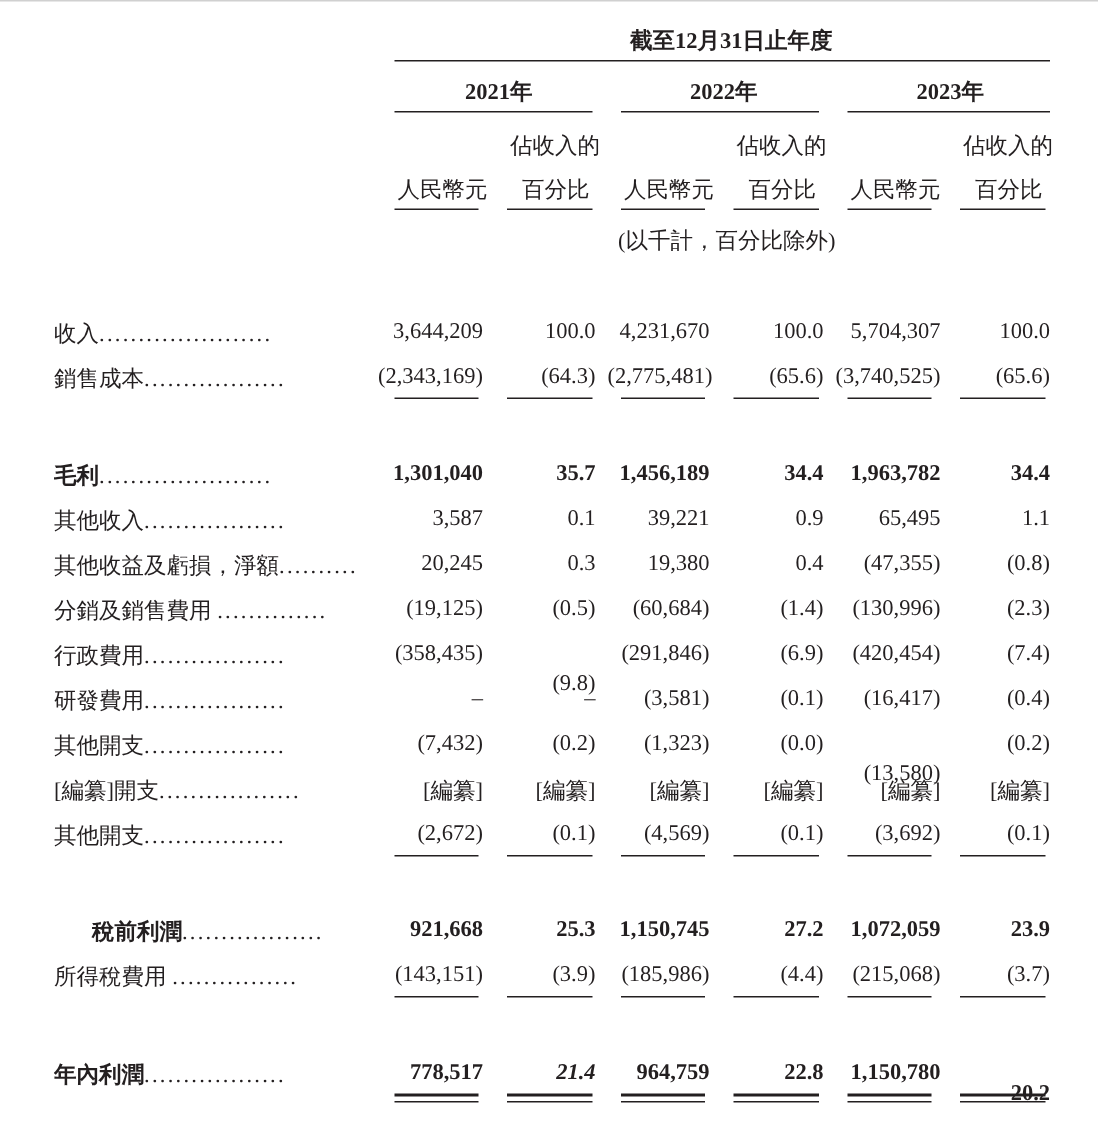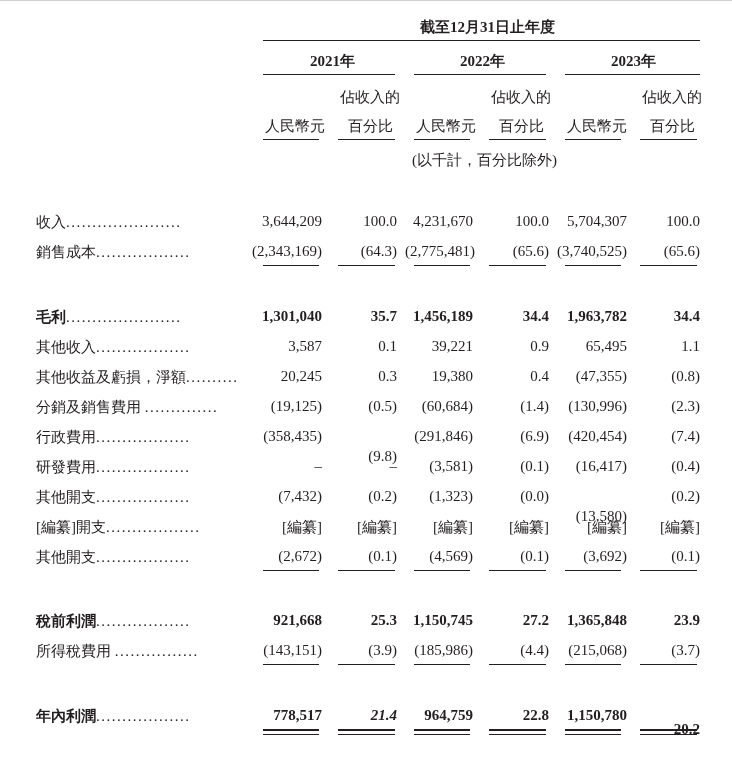--- a/index.html
+++ b/index.html
@@ -151,26 +151,26 @@
 <div class="cell c4" style="top:548px;">(0.1)</div>
 <div class="cell c5" style="top:548px;">(3,692)</div>
 <div class="cell c6" style="top:548px;">(0.1)</div>
 <div class="ul" style="left:263px; top:570px; width:56px;"></div>
 <div class="ul" style="left:338px; top:570px; width:57px;"></div>
 <div class="ul" style="left:414px; top:570px; width:56px;"></div>
 <div class="ul" style="left:489px; top:570px; width:57px;"></div>
 <div class="ul" style="left:565px; top:570px; width:56px;"></div>
 <div class="ul" style="left:640px; top:570px; width:57px;"></div>
 
-<div class="row-label bold" style="top:612px;"><span>稅前利潤</span><span class="dots" style="font-weight:normal">..................</span></div>
+<div class="row-label bold" style="top:612px;text-align:center;"><span>稅前利潤</span><span class="dots" style="font-weight:normal">..................</span></div>
 <div class="cell c1 bold" style="top:612px;">921,668</div>
 <div class="cell c2 bold" style="top:612px;">25.3</div>
 <div class="cell c3 bold" style="top:612px;">1,150,745</div>
 <div class="cell c4 bold" style="top:612px;">27.2</div>
-<div class="cell c5 bold" style="top:612px;">1,365,848</div>
+<div class="cell c5 bold" style="top:612px;">1,072,059</div>
 <div class="cell c6 bold" style="top:612px;">23.9</div>
 
 <div class="row-label" style="top:642px;"><span>所得稅費用</span> <span class="dots">................</span></div>
 <div class="cell c1" style="top:642px;">(143,151)</div>
 <div class="cell c2" style="top:642px;">(3.9)</div>
 <div class="cell c3" style="top:642px;">(185,986)</div>
 <div class="cell c4" style="top:642px;">(4.4)</div>
 <div class="cell c5" style="top:642px;">(215,068)</div>
 <div class="cell c6" style="top:642px;">(3.7)</div>
 <div class="ul" style="left:263px; top:664px; width:56px;"></div>

